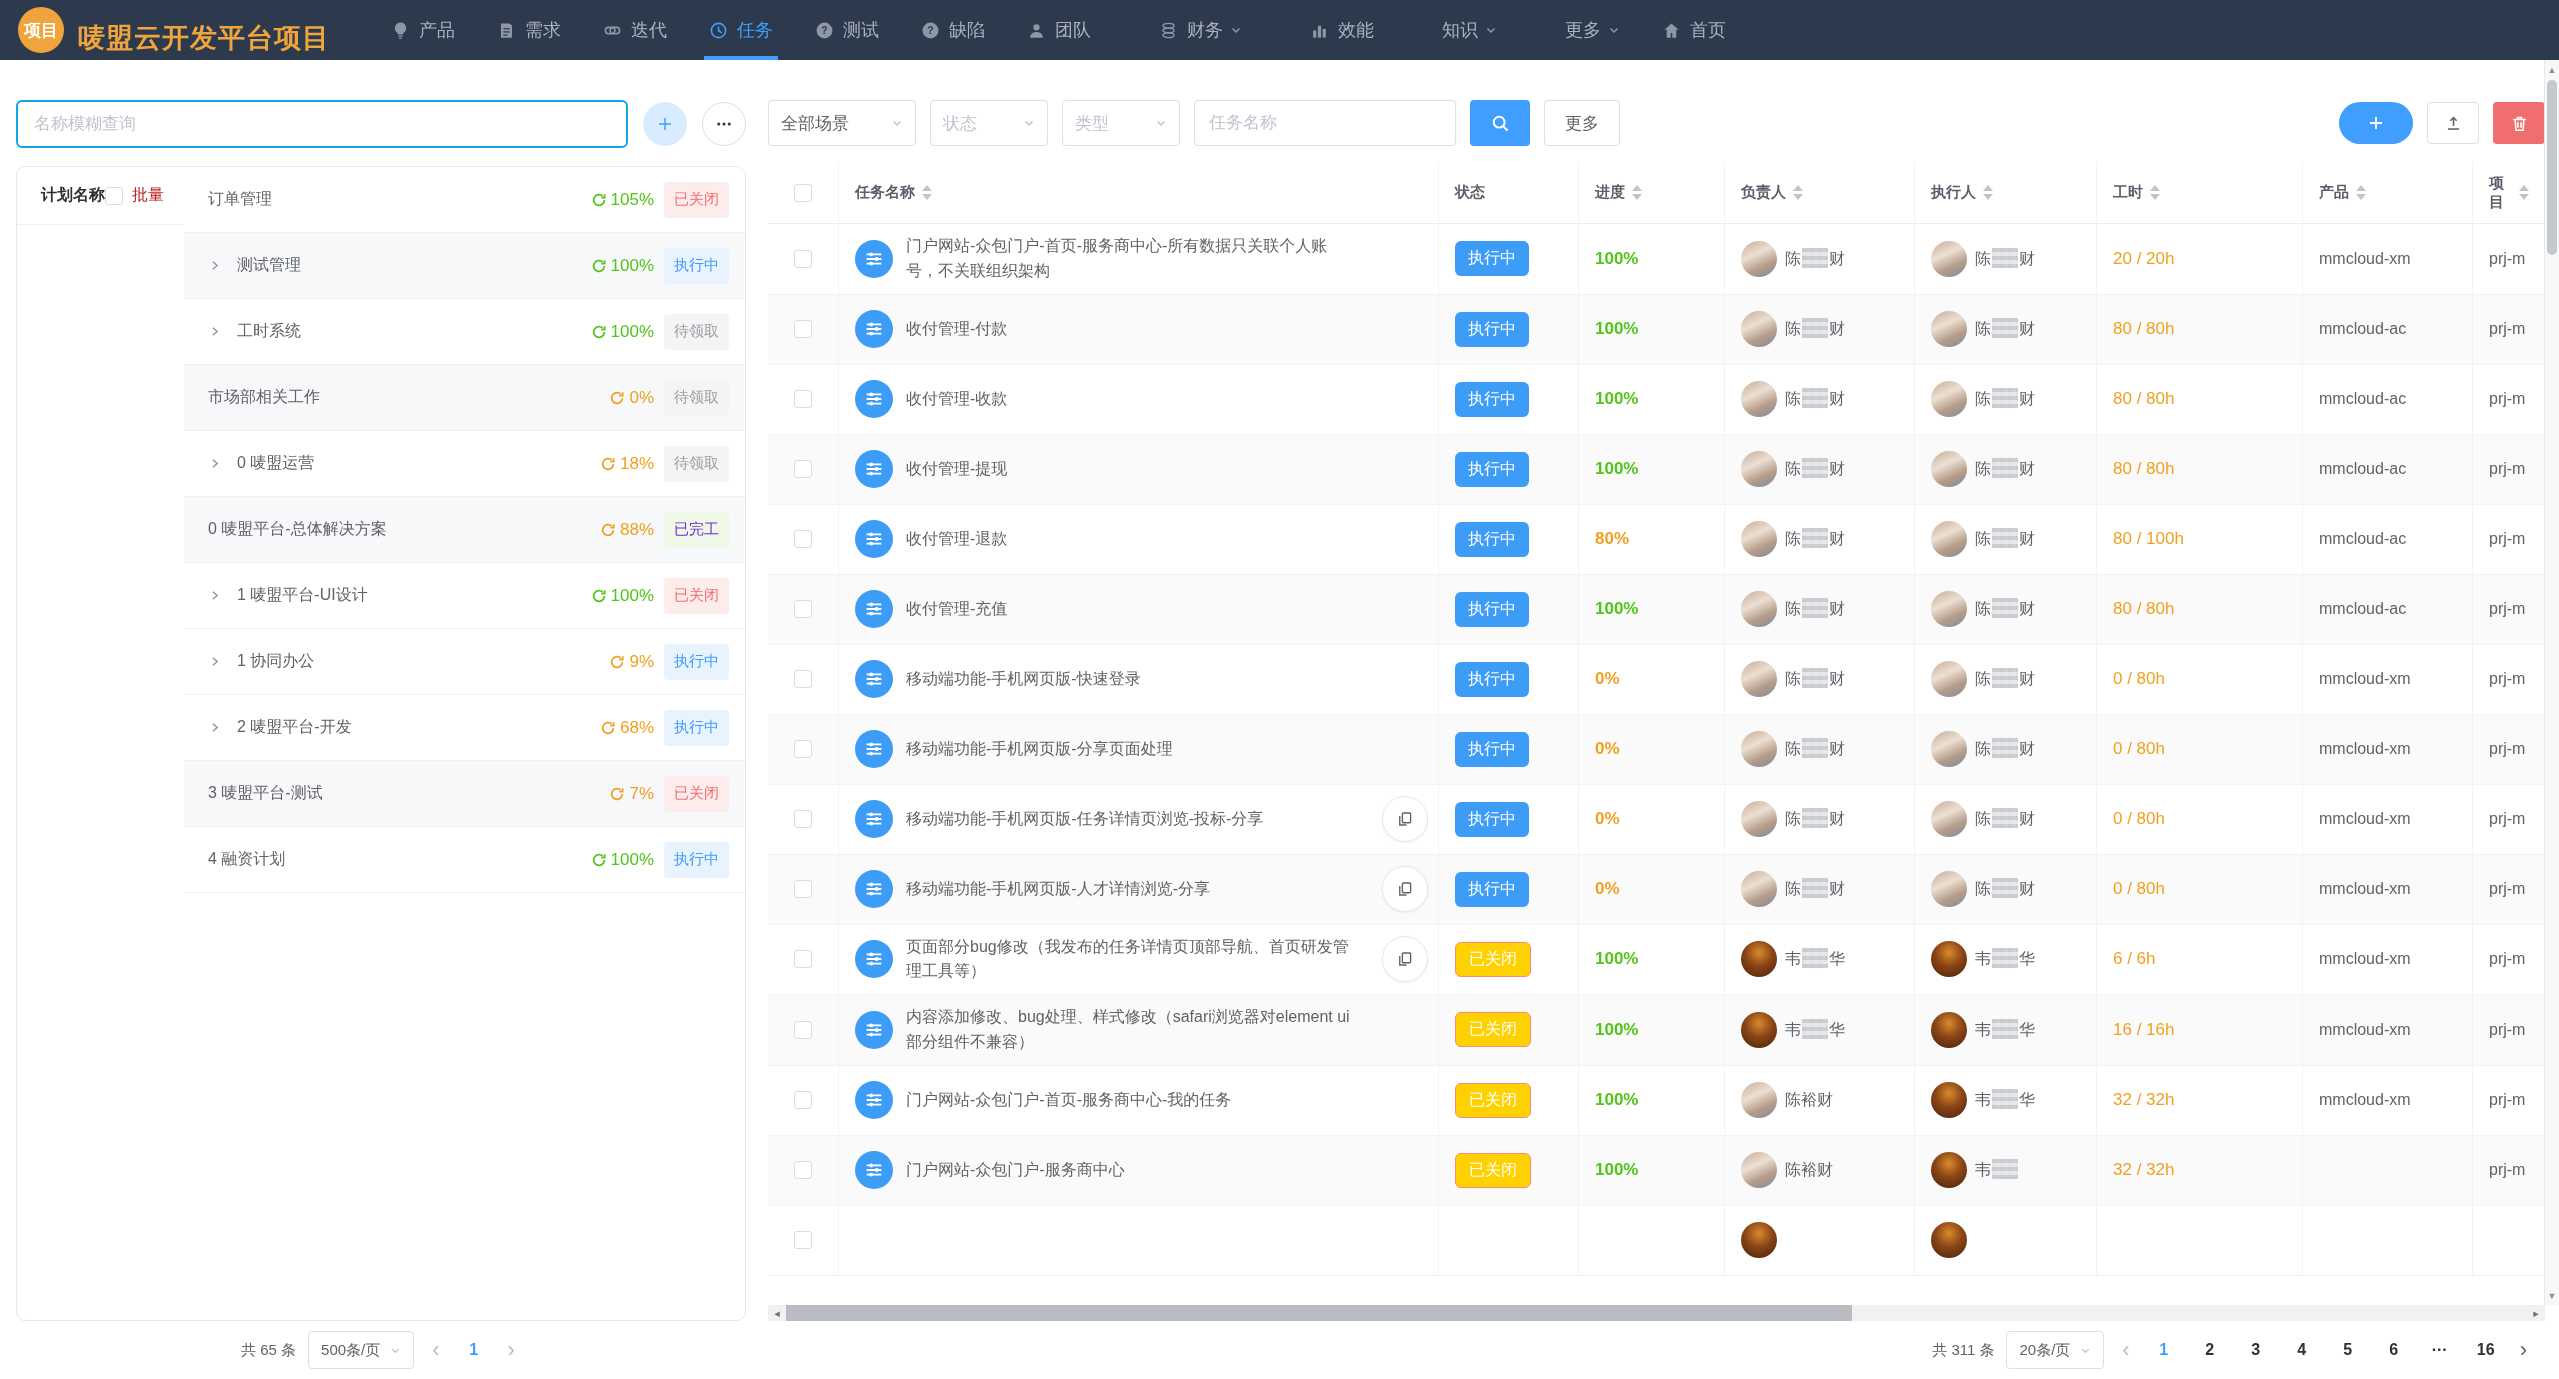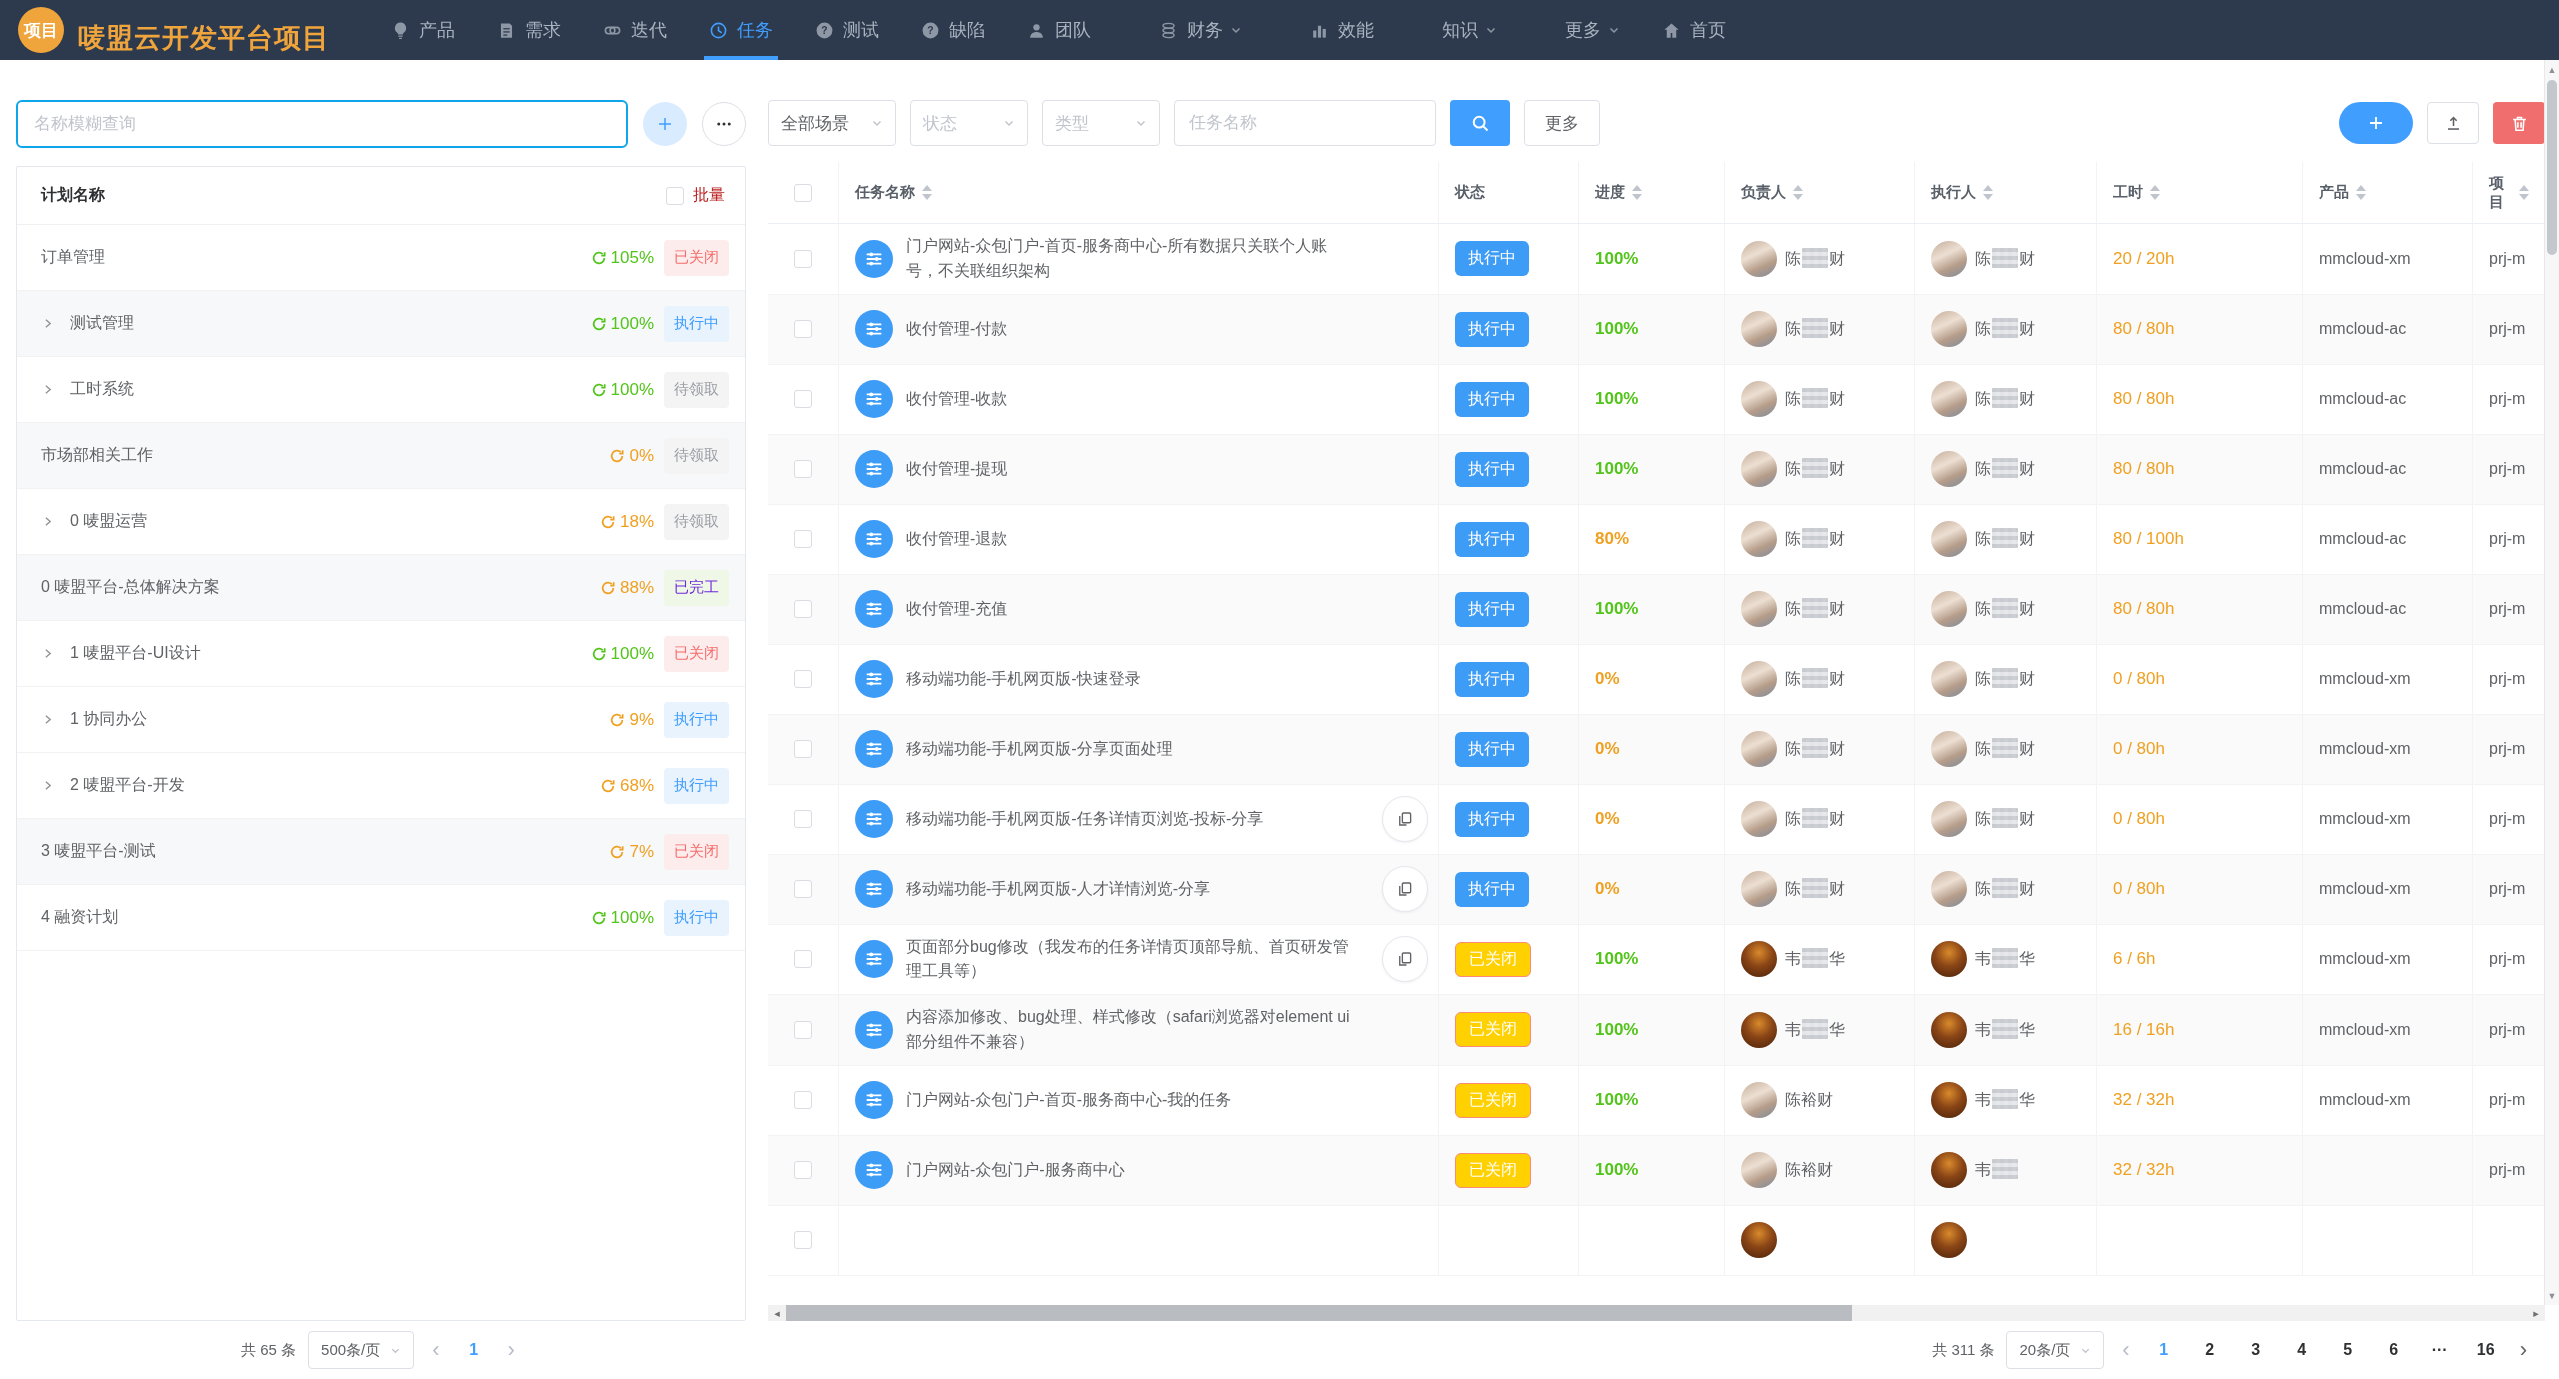--- a/index.html
+++ b/index.html
@@ -29,21 +29,21 @@
   .left-col{width:730px;flex:none;display:flex;flex-direction:column}
   .right-col{flex:1;min-width:0;display:flex;flex-direction:column}
 
   
   .search-row{display:flex;gap:15px;align-items:center;margin-bottom:18px}
   .search-input{flex:1;height:48px;border:2px solid #0ea5e9;border-radius:6px;padding:0 16px;font-size:17px;color:#606266}
   .search-input::placeholder{color:#c0c4cc}
   .round-btn{width:44px;height:44px;border-radius:50%;flex:none;display:flex;align-items:center;justify-content:center}
   .add-plan{background:#d9ecff;color:#409eff}
   .more-plan{background:#fff;border:1px solid #dcdfe6;color:#303133}
-  .plan-card{flex:1;border:1px solid #e4e7ed;border-radius:2px;overflow:hidden;display:flex;flex-direction:column;background:#fff}
+  .plan-card{flex:1;border:1px solid #e4e7ed;border-radius:9px;overflow:hidden;display:flex;flex-direction:row;background:#fff}
   .plan-head{height:58px;flex:none;display:flex;align-items:center;justify-content:space-between;
     padding:0 20px 0 24px;border-bottom:1px solid #f0f0f0}
   .plan-head-title{font-weight:bold;color:#303133;font-size:16px}
   .batch{display:flex;align-items:center;gap:9px;color:#b91c1c;font-size:16px;cursor:pointer}
   .checkbox{width:18px;height:18px;border:1px solid #d9dce2;border-radius:3px;background:#fff;display:inline-block;flex:none}
   .plan-rows{flex:1;overflow:hidden}
   .plan-row{height:66px;display:flex;align-items:center;padding:0 16px 0 24px;border-bottom:1px solid #f2f2f2;
     font-size:16px;color:#606266;cursor:pointer;background:#fff}
   .plan-row.shade{background:#f7f8fa}
   .chev{color:#909399;margin-right:16px;display:flex;flex:none}
@@ -67,21 +67,21 @@
   .pgarrow{font-size:22px;color:#b6bdc8;cursor:pointer;padding:0 6px;line-height:1}
   .pgarrow.dark{color:#606266}
   .pgnum{min-width:32px;text-align:center;font-weight:bold;color:#303133;font-size:16px;cursor:pointer}
   .pgnum.active{color:#409eff}
   .pages{display:flex;align-items:center;gap:14px}
 
   
   .filter-row{display:flex;gap:14px;align-items:center;margin-bottom:16px;flex:none}
   .select{height:46px;border:1px solid #dcdfe6;border-radius:4px;display:flex;align-items:center;
     justify-content:space-between;padding:0 12px;font-size:17px;background:#fff;cursor:pointer;gap:8px}
-  .sel-scene{width:128px;color:#606266}
+  .sel-scene{width:148px;color:#606266}
   .sel-ph{width:118px;color:#c0c4cc}
   .task-input{width:262px;height:46px;border:1px solid #dcdfe6;border-radius:4px;padding:0 14px;font-size:17px}
   .task-input::placeholder{color:#c0c4cc}
   .search-btn{width:60px;height:46px;background:#409eff;border-radius:4px;display:flex;align-items:center;justify-content:center}
   .more-btn{width:76px;height:46px;border:1px solid #dcdfe6;border-radius:4px;background:#fff;font-size:17px;color:#606266}
   .spacer{flex:1}
   .add-task{width:74px;height:42px;border-radius:21px;background:#409eff;display:flex;align-items:center;justify-content:center}
   .export-btn{width:52px;height:42px;border:1px solid #dcdfe6;border-radius:4px;background:#fff;display:flex;align-items:center;justify-content:center;color:#606266}
   .del-btn{width:52px;height:42px;border-radius:4px;background:#f06e6e;display:flex;align-items:center;justify-content:center}
 

